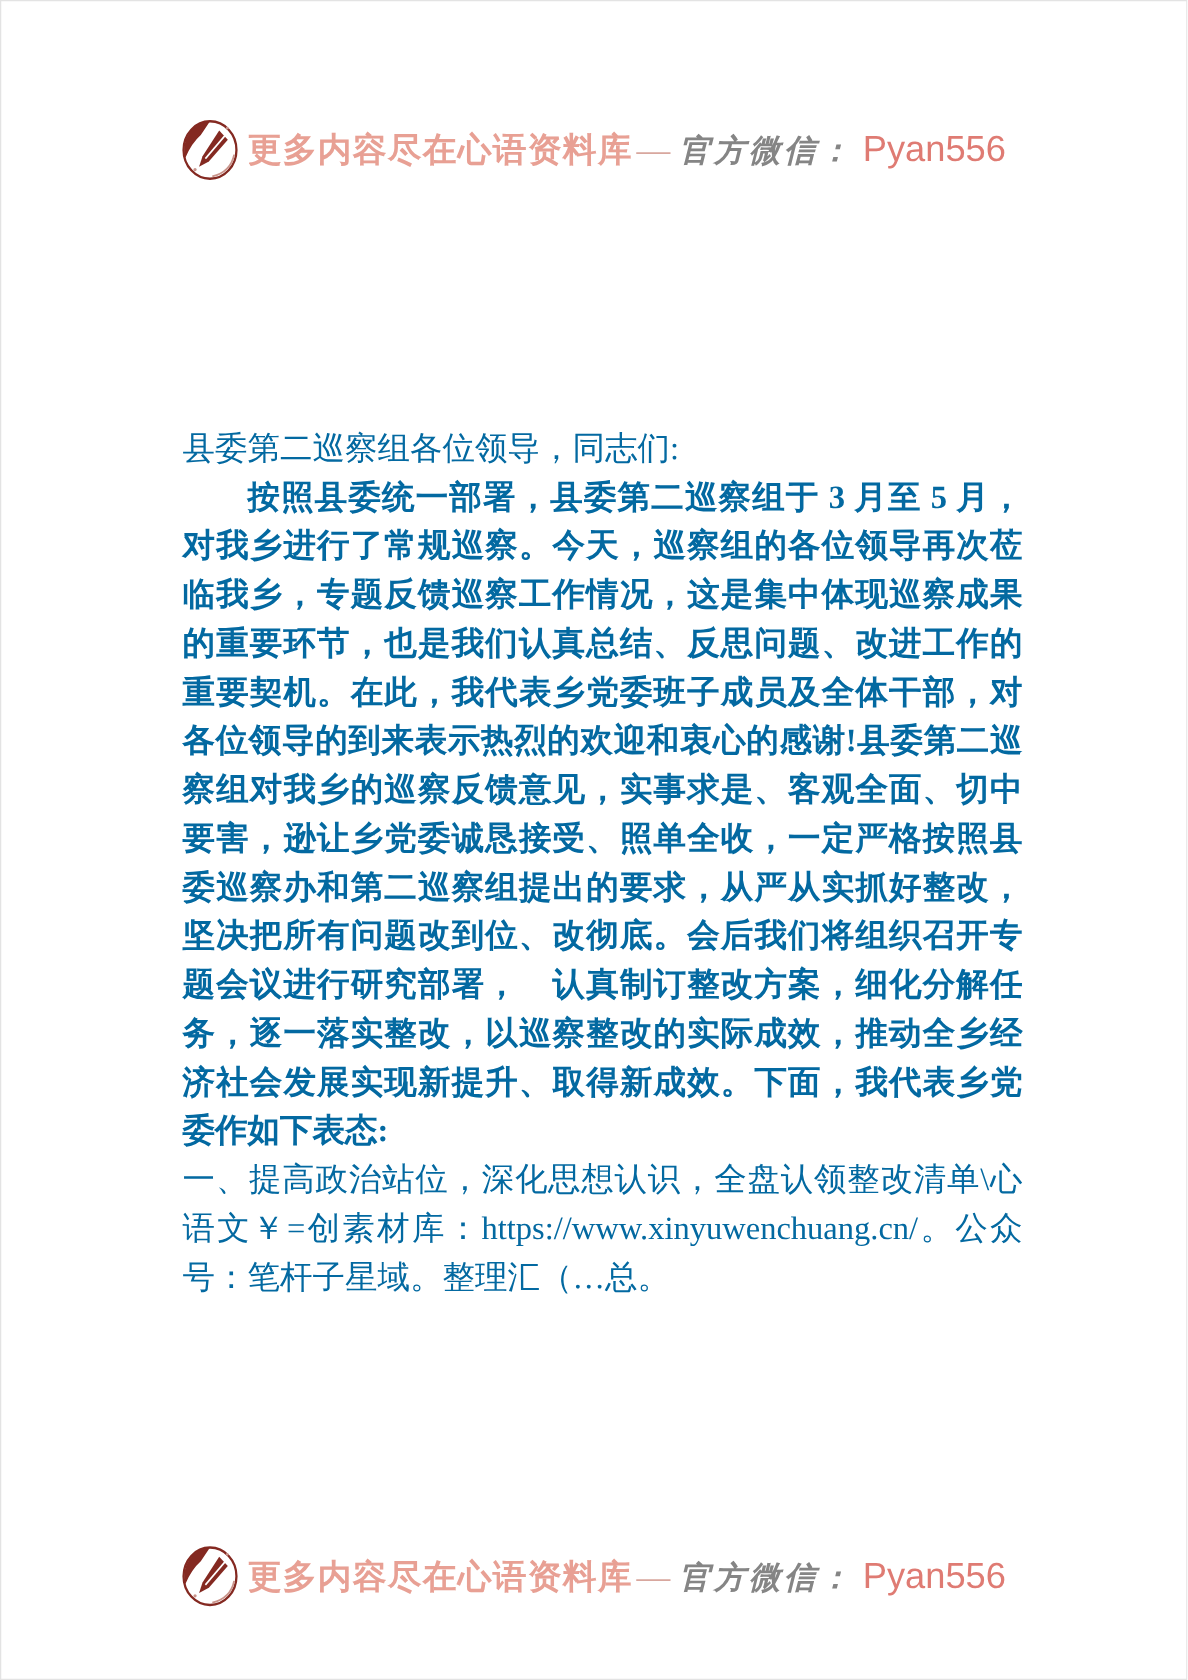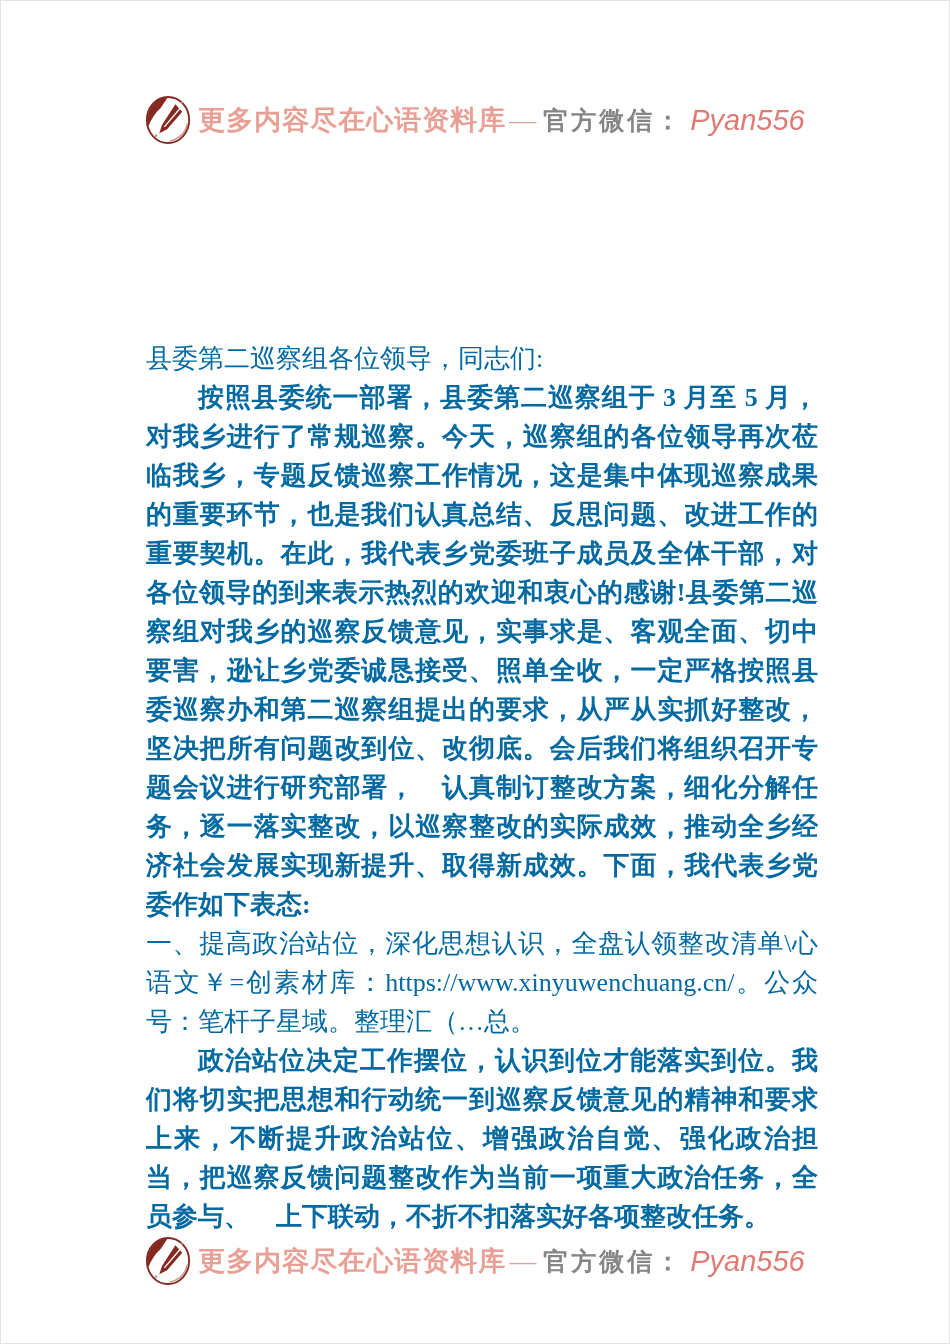--- a/index.html
+++ b/index.html
@@ -17,22 +17,22 @@
     position:absolute;left:0;right:0;
     display:flex;align-items:center;justify-content:center;
     gap:7px;
     white-space:nowrap;
   }
   .watermark.header{top:93px;}
   .watermark.footer{top:1234px;}
   .wm-logo{width:46px;height:52px;flex:0 0 auto;display:inline-block;}
   .wm-brand{font-size:27px;letter-spacing:1px;font-weight:bold;}
   .wm-sep{font-size:27px;margin-left:-4px;}
-  .wm-label{font-size:25px;letter-spacing:3px;font-weight:bold;}
-  .wm-account{font-size:29px;font-family:"Liberation Sans","DejaVu Sans",sans-serif;font-style:italic;}
+  .wm-label{font-size:25px;letter-spacing:3px;font-weight:bold;font-style:italic;}
+  .wm-account{font-size:29px;font-family:"Liberation Sans","DejaVu Sans",sans-serif;}
   
   .doc-title{
     position:absolute;top:172px;left:145px;width:672px;
     margin:0;
     text-align:center;
     font-size:35px;line-height:60px;
     font-weight:400;color:#121212;
   }
   
   .doc-body{
@@ -68,21 +68,20 @@
   </div>
 
   <h1 class="doc-title">
     <br>
   </h1>
 
   <div class="doc-body">
     <p class="p-plain">县委第二巡察组各位领导，同志们:</p>
     <p class="p-indent">按照县委统一部署，县委第二巡察组于 3 月至 5 月，对我乡进行了常规巡察。今天，巡察组的各位领导再次莅临我乡，专题反馈巡察工作情况，这是集中体现巡察成果的重要环节，也是我们认真总结、反思问题、改进工作的重要契机。在此，我代表乡党委班子成员及全体干部，对各位领导的到来表示热烈的欢迎和衷心的感谢!县委第二巡察组对我乡的巡察反馈意见，实事求是、客观全面、切中要害，逊让乡党委诚恳接受、照单全收，一定严格按照县委巡察办和第二巡察组提出的要求，从严从实抓好整改，坚决把所有问题改到位、改彻底。会后我们将组织召开专题会议进行研究部署，　认真制订整改方案，细化分解任务，逐一落实整改，以巡察整改的实际成效，推动全乡经济社会发展实现新提升、取得新成效。下面，我代表乡党委作如下表态:</p>
     <p class="p-block">一、提高政治站位，深化思想认识，全盘认领整改清单\心语文￥=创素材库：https://www.xinyuwenchuang.cn/。公众号：笔杆子星域。整理汇（…总。</p>
-    <p class="p-indent">政治站位决定工作摆位，认识到位才能落实到位。我们将切实把思想和行动统一到巡察反馈意见的精神和要求上来，不断提升政治站位、增强政治自觉、强化政治担当，把巡察反馈问题整改作为当前一项重大政治任务，全员参与、　上下联动，不折不扣落实好各项整改任务。</p>
   </div>
 
   <div class="watermark footer">
     <span class="wm-logo">
       <svg viewBox="0 0 50 54" width="46" height="52" aria-hidden="true">
         <ellipse cx="25" cy="27" rx="23" ry="25" fill="#ffffff" stroke="#842921" stroke-width="2"></ellipse>
         <path d="M25 2 A23 25 0 0 0 3.5 34 Q9 21 17 14 Q21 8 25 2 Z" fill="#842921"></path>
         <path d="M33 10 L40.5 18 L24 37 L15.5 41.5 L18.5 32.5 Z" fill="#842921"></path>
         <line x1="38" y1="14.5" x2="21" y2="34.5" stroke="#ffffff" stroke-width="1.4"></line>
         <path d="M46 31 Q43 46 27 50" stroke="#c9948b" fill="none" stroke-width="1.6"></path>

